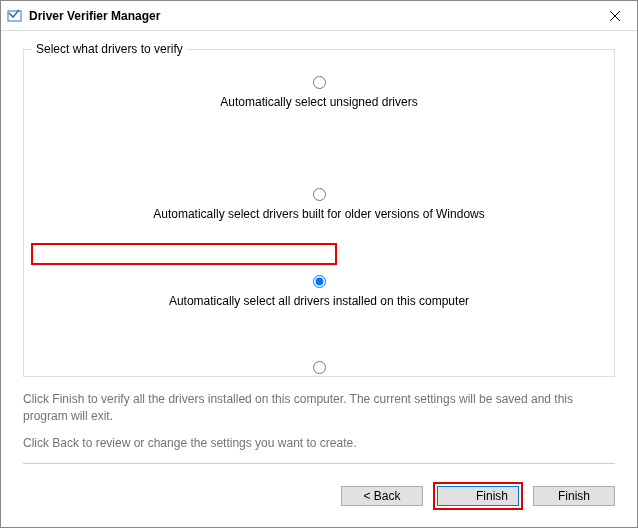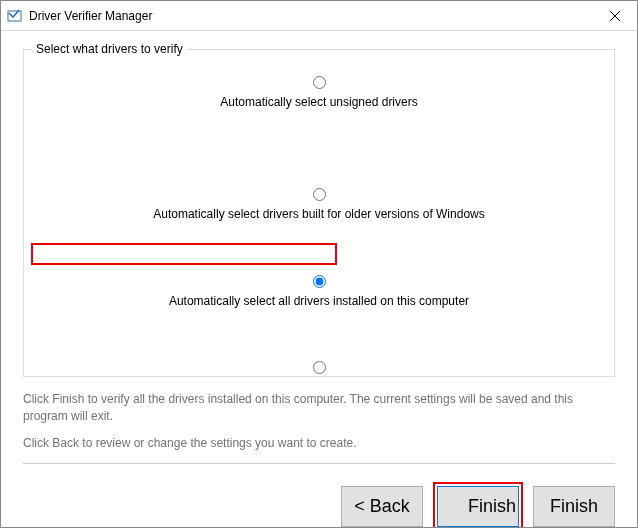--- a/index.html
+++ b/index.html
@@ -12,20 +12,21 @@
       overflow: hidden;
       border: 1px solid #888;
     }
     .titlebar {
       height: 30px;
       display: flex;
       align-items: center;
       padding-left: 6px;
       border-bottom: 1px solid #ddd;
       background: #fff;
+      font-weight: bold;
     }
     .titlebar .app-icon {
       width: 16px; height: 16px;
       margin-right: 6px;
       display: inline-flex; align-items: center; justify-content: center;
     }
     .titlebar .title {
       flex: 1;
       font-size: 12px;
       color: #000;
@@ -103,22 +104,22 @@
     .button-row {
       display: flex;
       justify-content: flex-end;
       gap: 10px;
       padding: 10px 22px 12px 22px;
       align-items: center;
       position: relative;
     }
     .win-btn {
       width: 82px;
-      height: 41px;
-      font-size: 18px;
+      height: 20px;
+      font-size: 12px;
       font-family: inherit;
       background: #e1e1e1;
       border: 1px solid #adadad;
       cursor: default;
     }
     .win-btn.default {
       background: #e1e1e1;
       border: 1px solid #0078d7;
       padding-left: 28px;
     }

